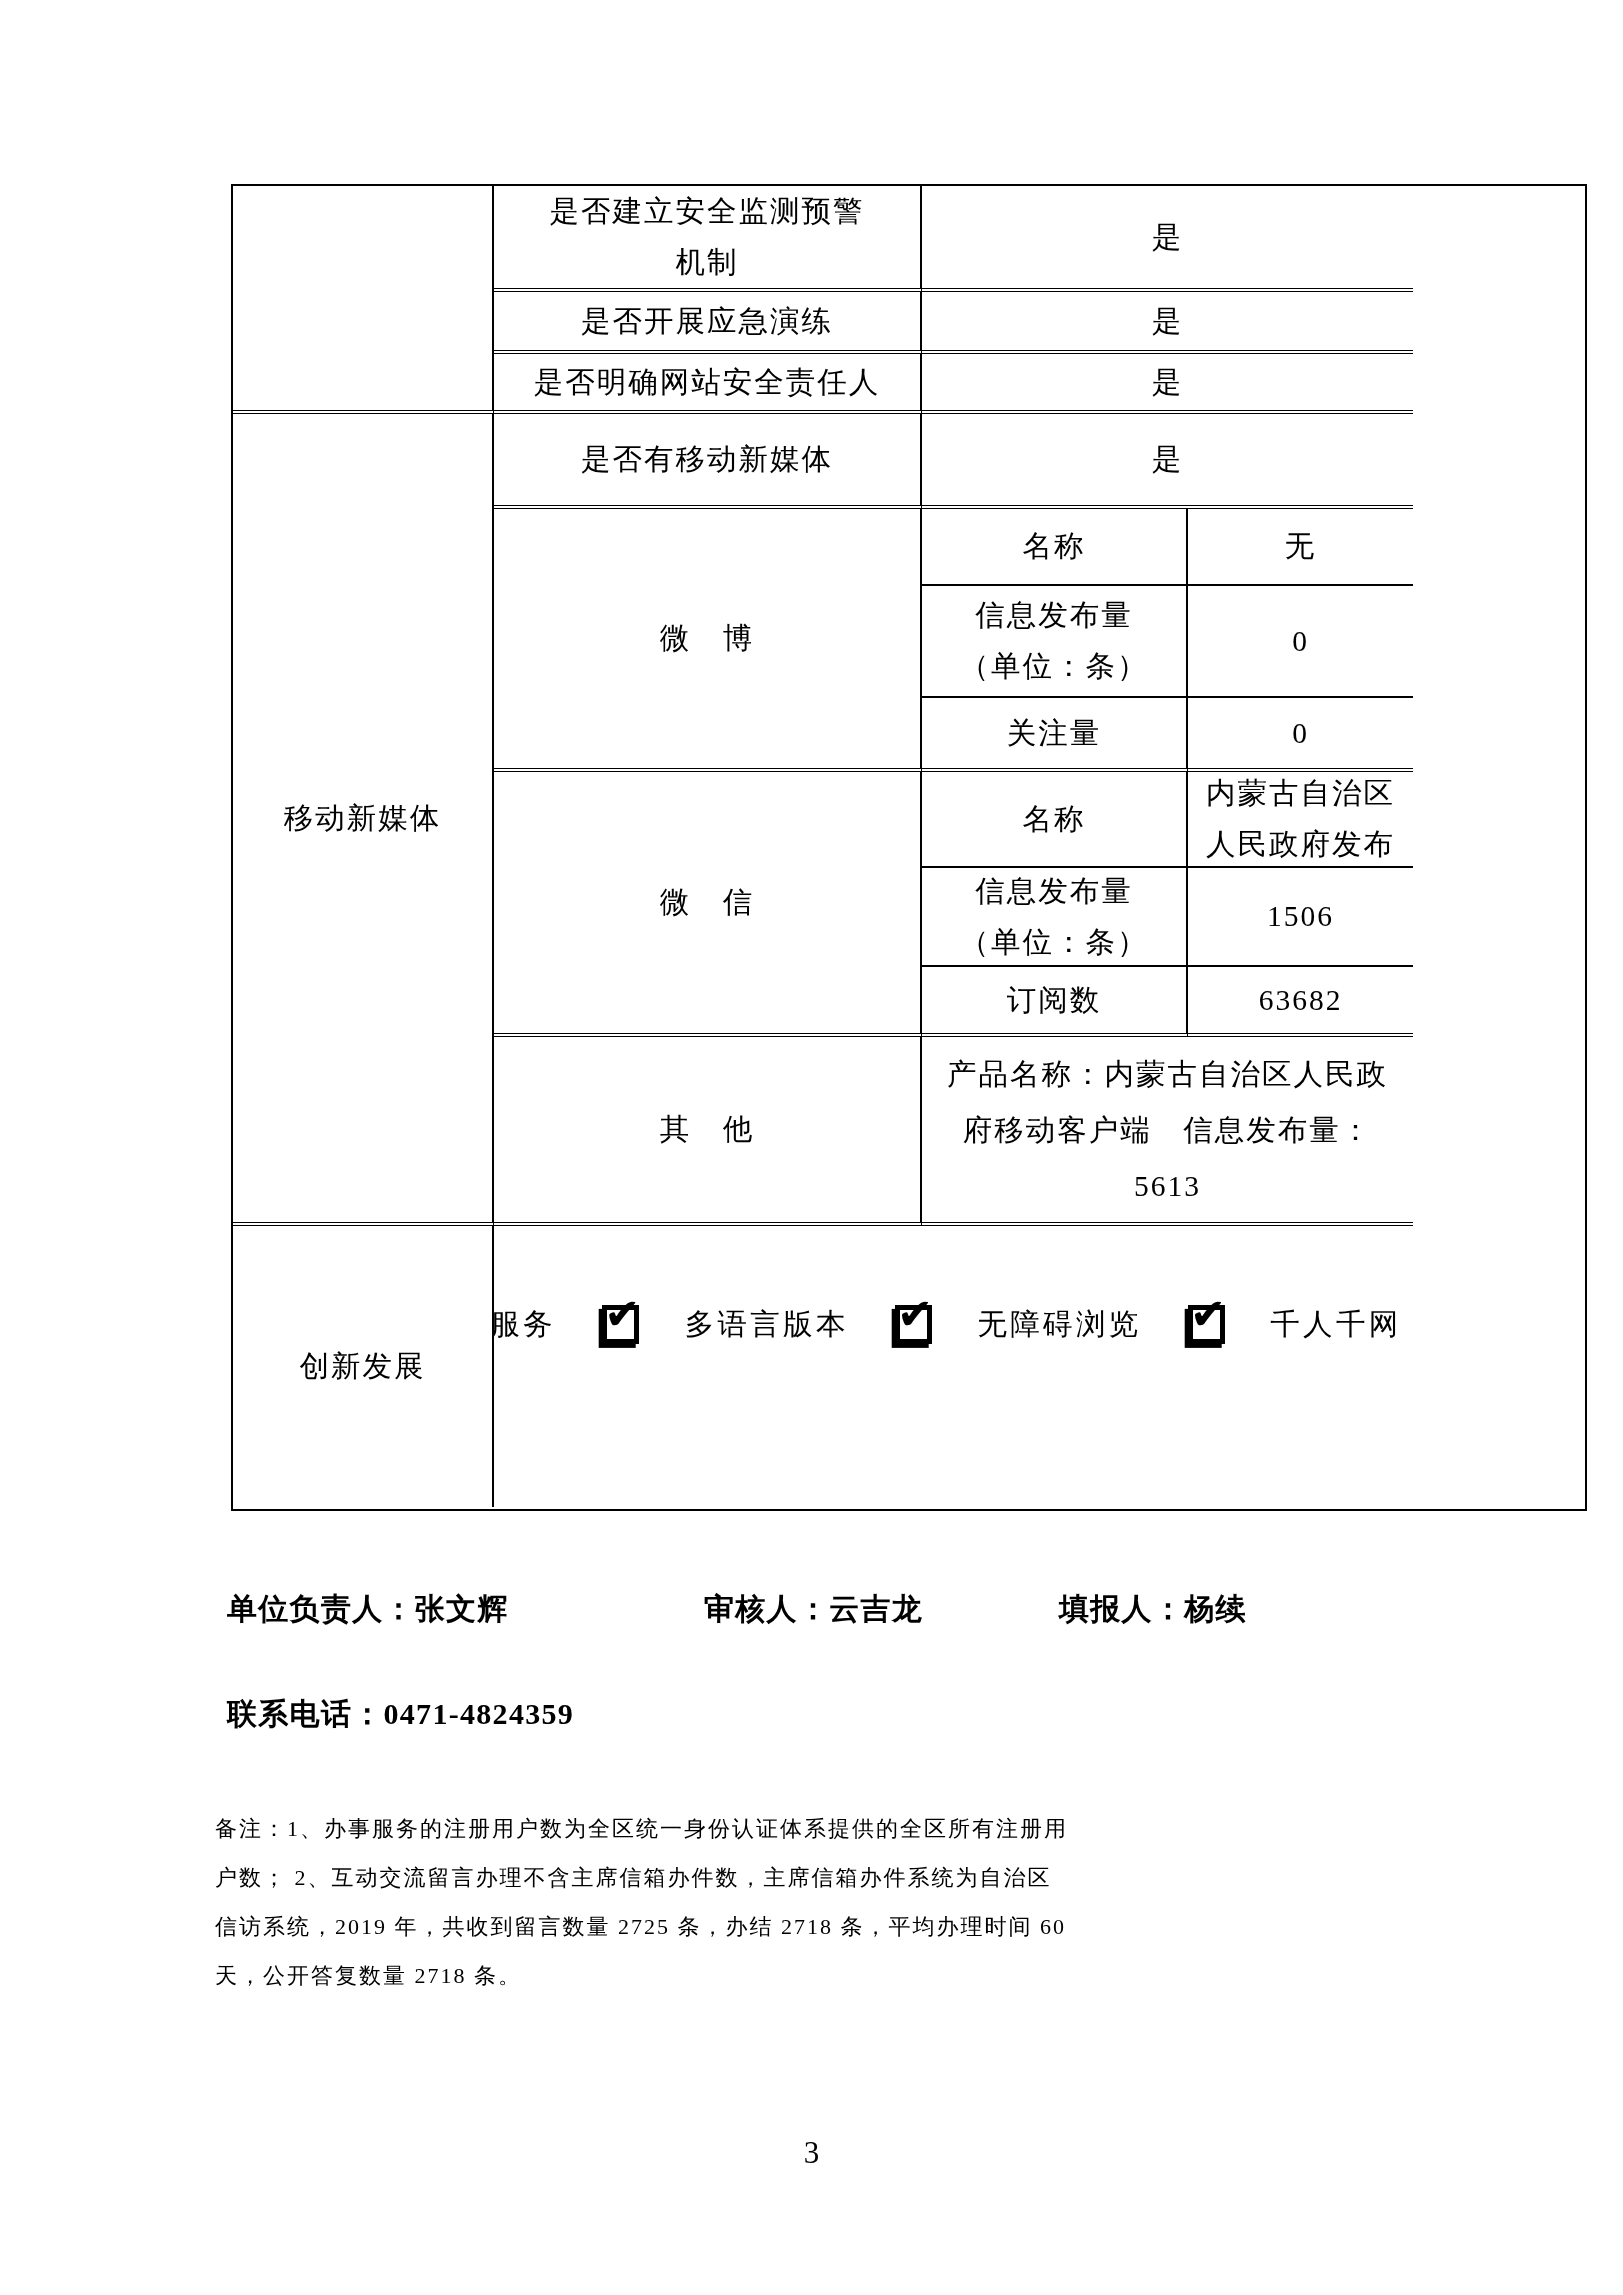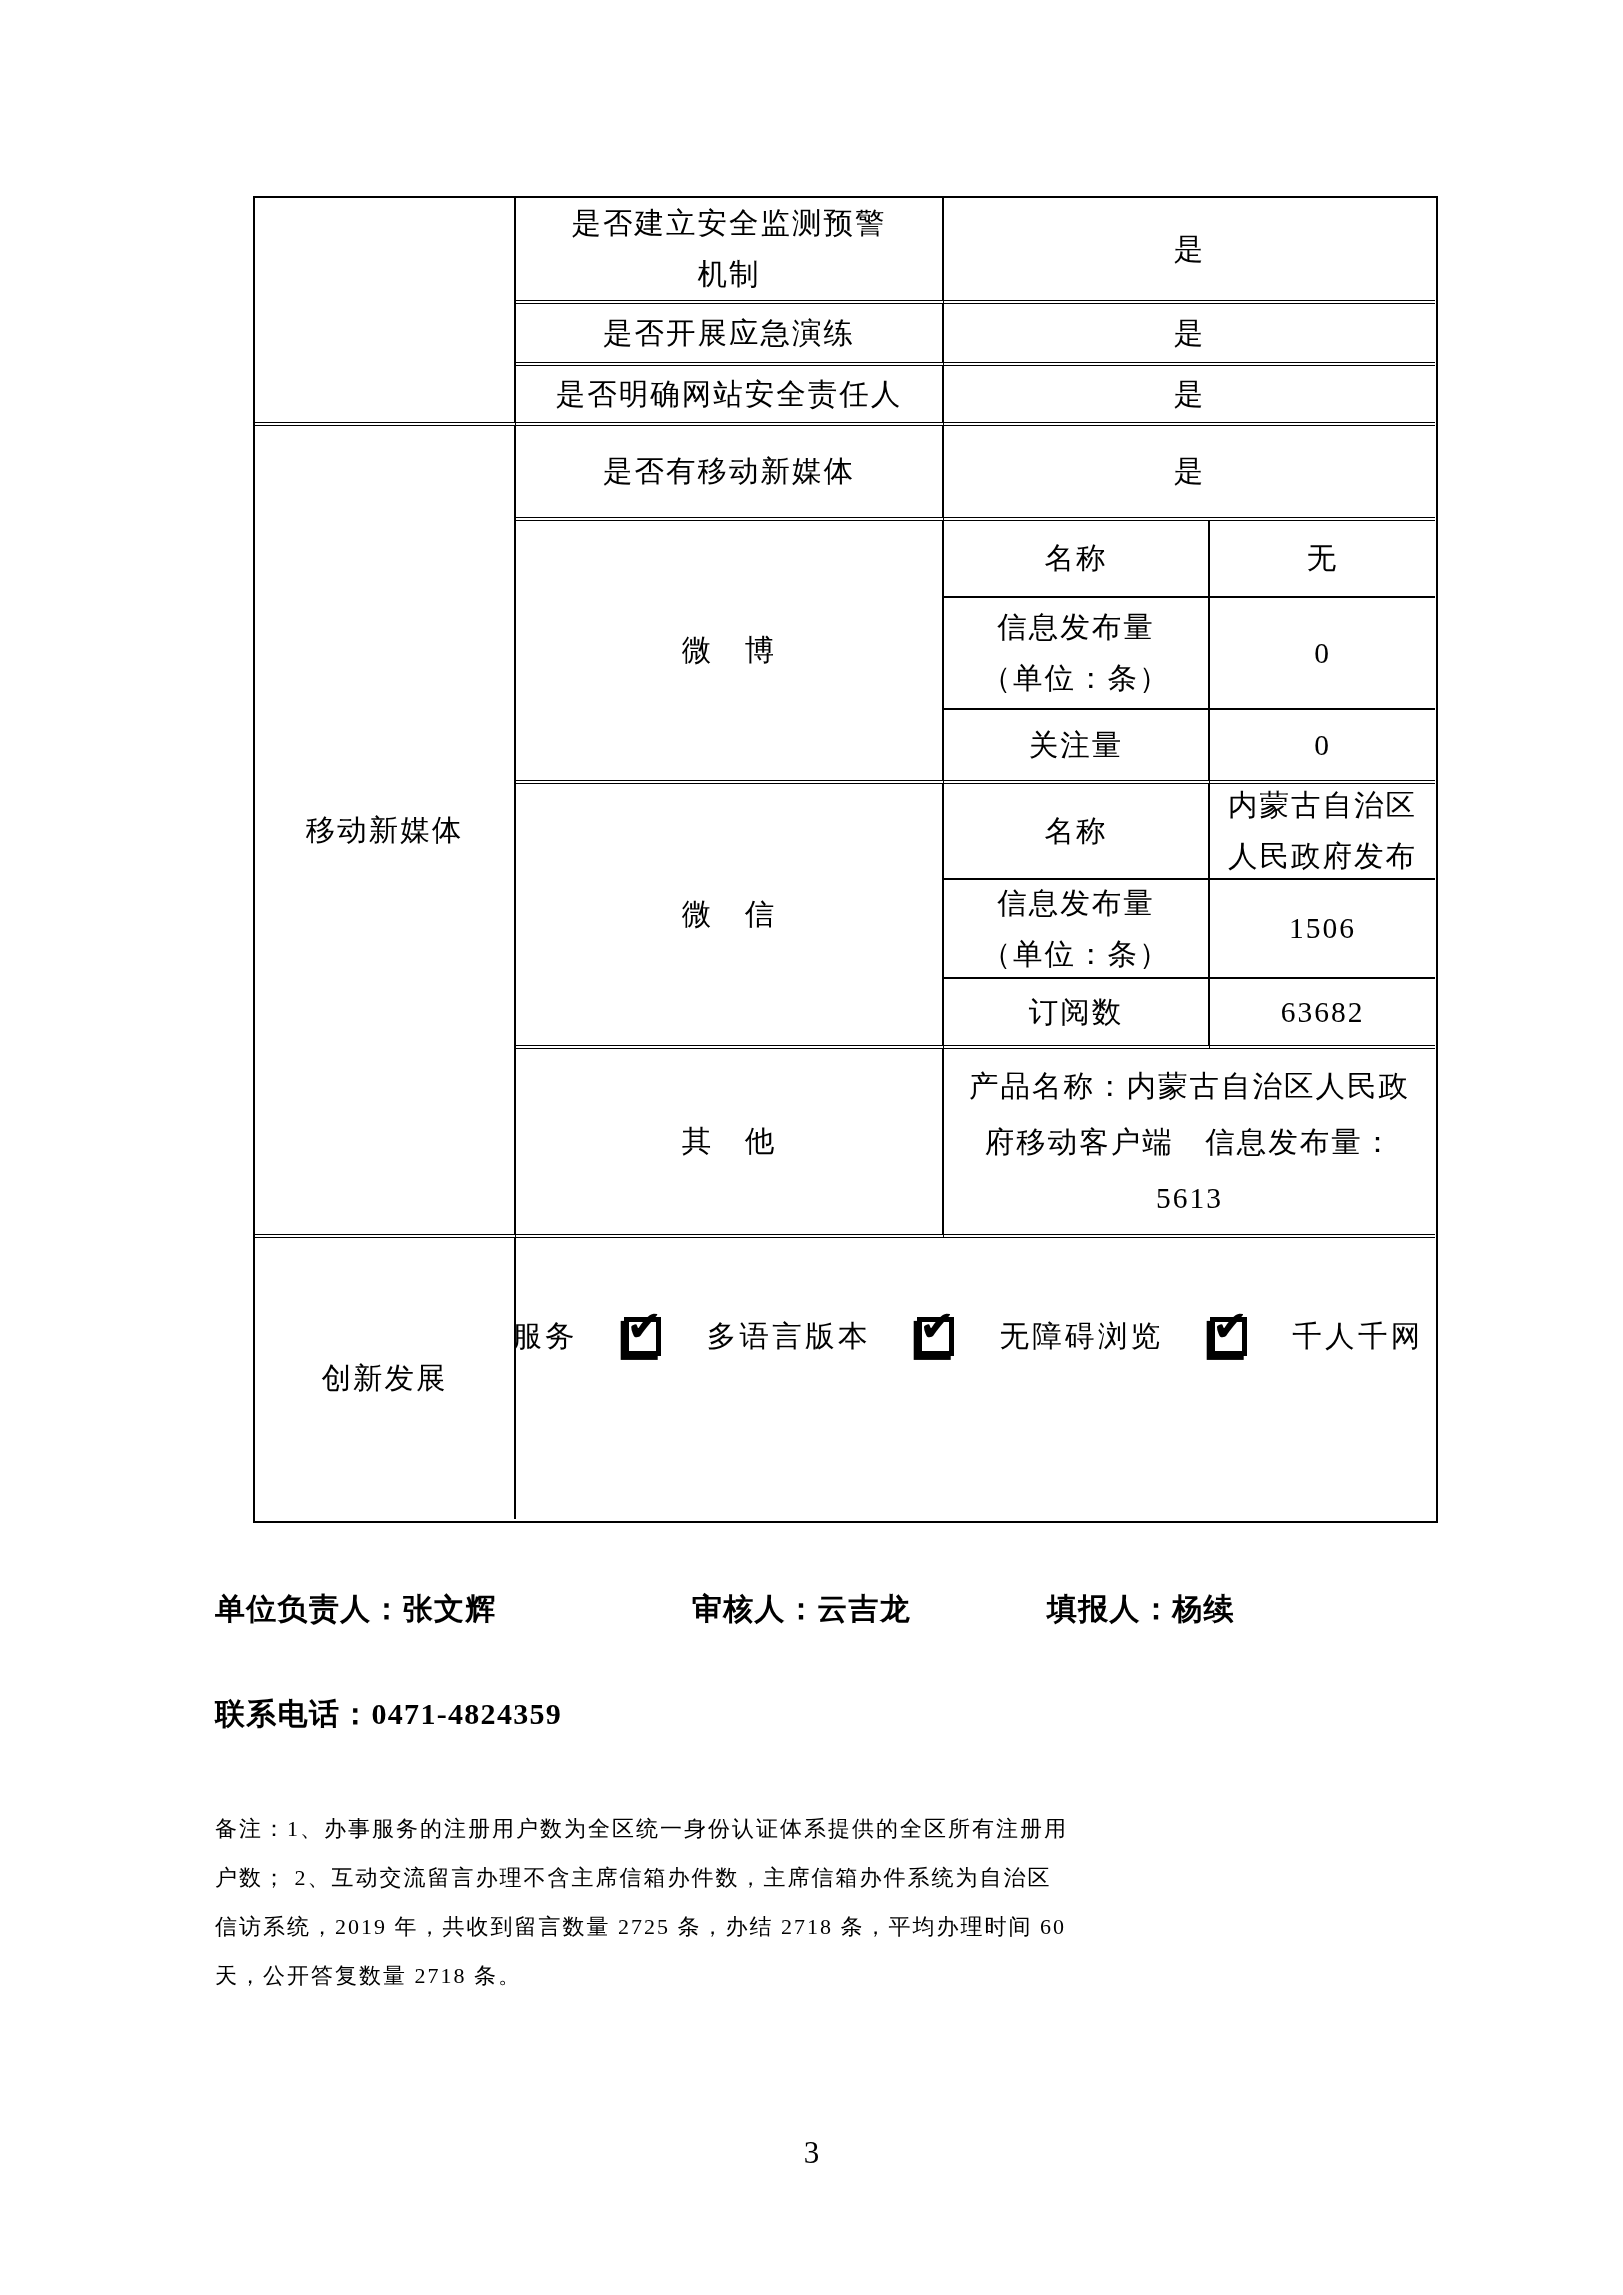--- a/index.html
+++ b/index.html
@@ -5,29 +5,28 @@
   html,body{margin:0;padding:0;background:#ffffff;}
   body{
     width:1623px;height:2295px;position:relative;
     font-family:"Liberation Serif","DejaVu Serif",serif;
     color:#000;
   }
   .page{position:absolute;inset:0;background:#fff;}
 
   
   .report-table{
-    position:absolute;left:231px;top:196px;
-    width:1185px;height:1327px;
+    position:absolute;left:231px;top:184px;
+    width:1356px;height:1327px;
     display:grid;
     grid-template-columns:261px 428px 266px 225px;
     grid-template-rows:106px 62px 60px 95px 77px 112px 74px 96px 99px 70px 189px 281px;
     border:2.6px solid #000;
     box-sizing:border-box;
     background:#fff;
-    margin-left:22px;
   }
   .cell{
     display:flex;align-items:center;justify-content:center;
     text-align:center;white-space:pre-line;
     font-size:29.5px;line-height:51px;letter-spacing:2px;
     border-right:2px solid #000;border-bottom:2px solid #000;
     box-sizing:border-box;overflow:hidden;
   }
   .last-col{border-right:none;}
   .db{border-bottom:4.6px double #000;}   
@@ -65,21 +64,21 @@
   .checkbox[data-checked="true"]::after{
     content:"✔";
     position:absolute;left:-2.6px;top:-17px;
     font-size:43px;font-weight:bold;color:#000;
     font-family:"DejaVu Sans",sans-serif;
     line-height:43px;
   }
   .cb-label{font-size:29.5px;letter-spacing:3.3px;margin-right:2px;white-space:nowrap;}
 
   
-  .sig-line{position:absolute;left:0;width:1550px;height:46px;font-weight:bold;font-size:30px;letter-spacing:1.3px;}
+  .sig-line{position:absolute;left:12px;width:1550px;height:46px;font-weight:bold;font-size:30px;letter-spacing:1.3px;}
   .sig-line span{position:absolute;white-space:nowrap;}
   .line1{top:1589px;}
   .line2{top:1694px;}
   .pos-unit{left:215px;}
   .pos-review{left:692px;}
   .pos-filler{left:1047px;}
   .pos-phone{left:215px;}
   .pos-date{left:1011px;}
 
   .notes{

